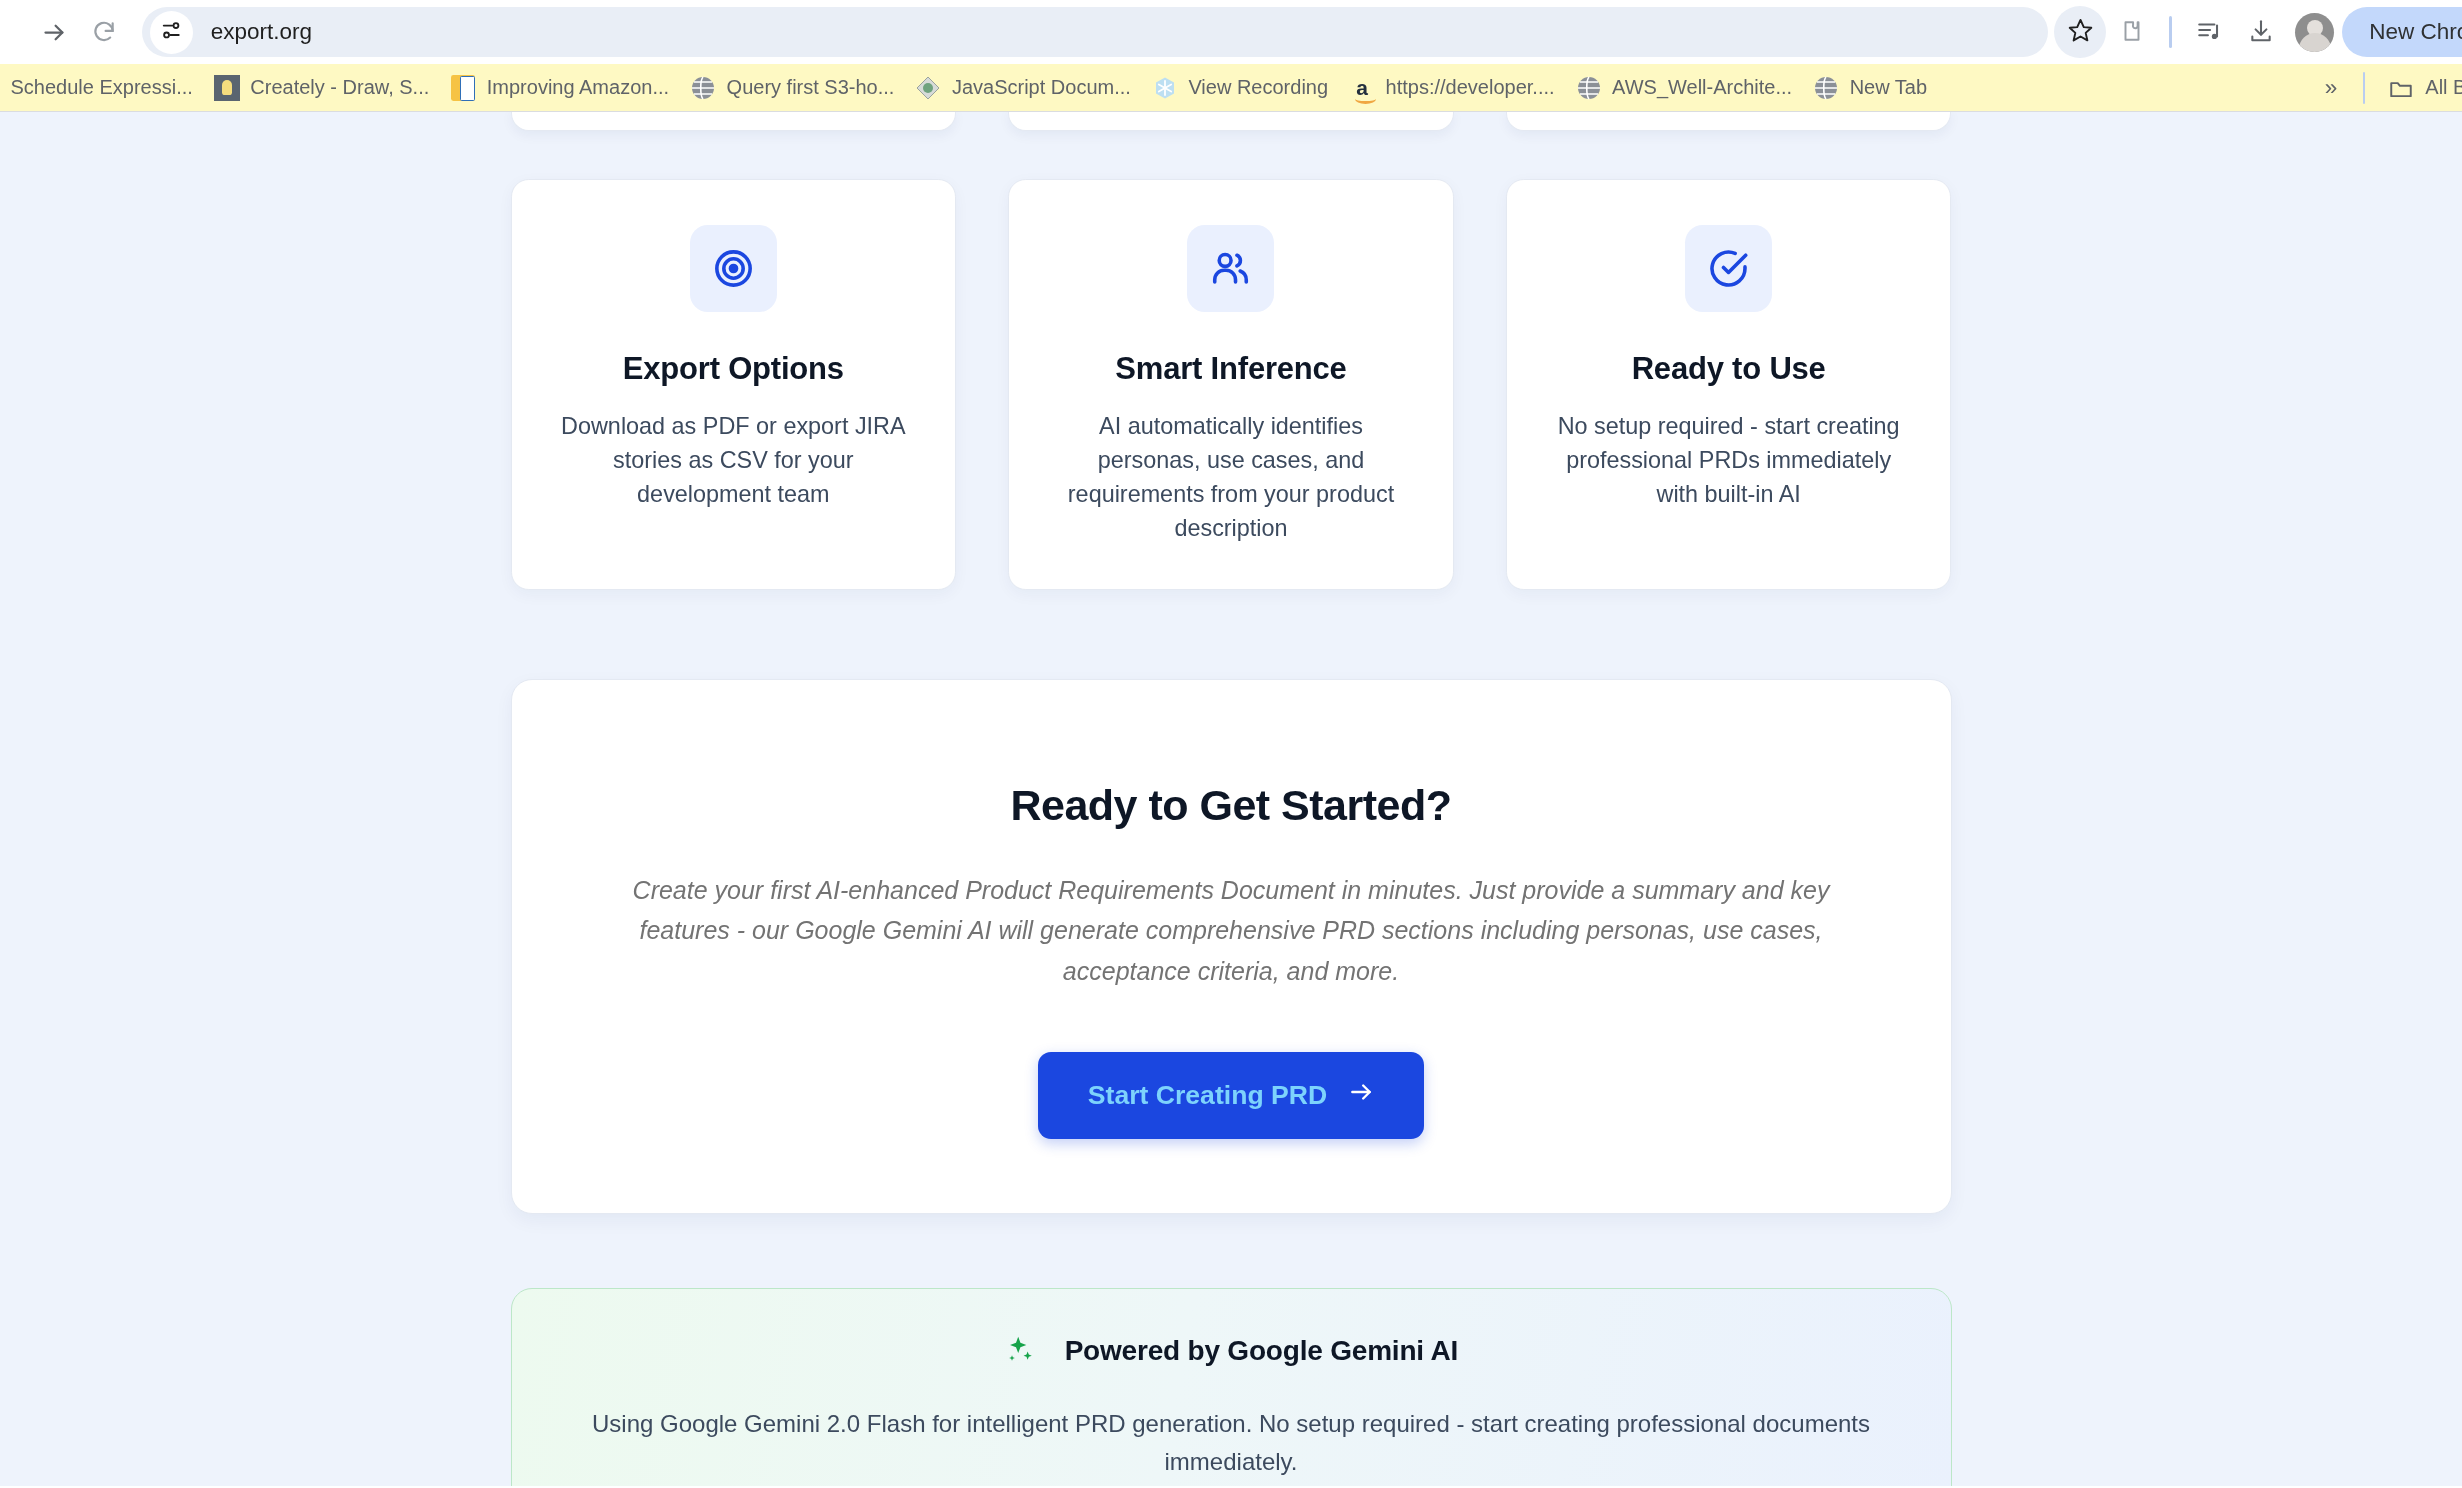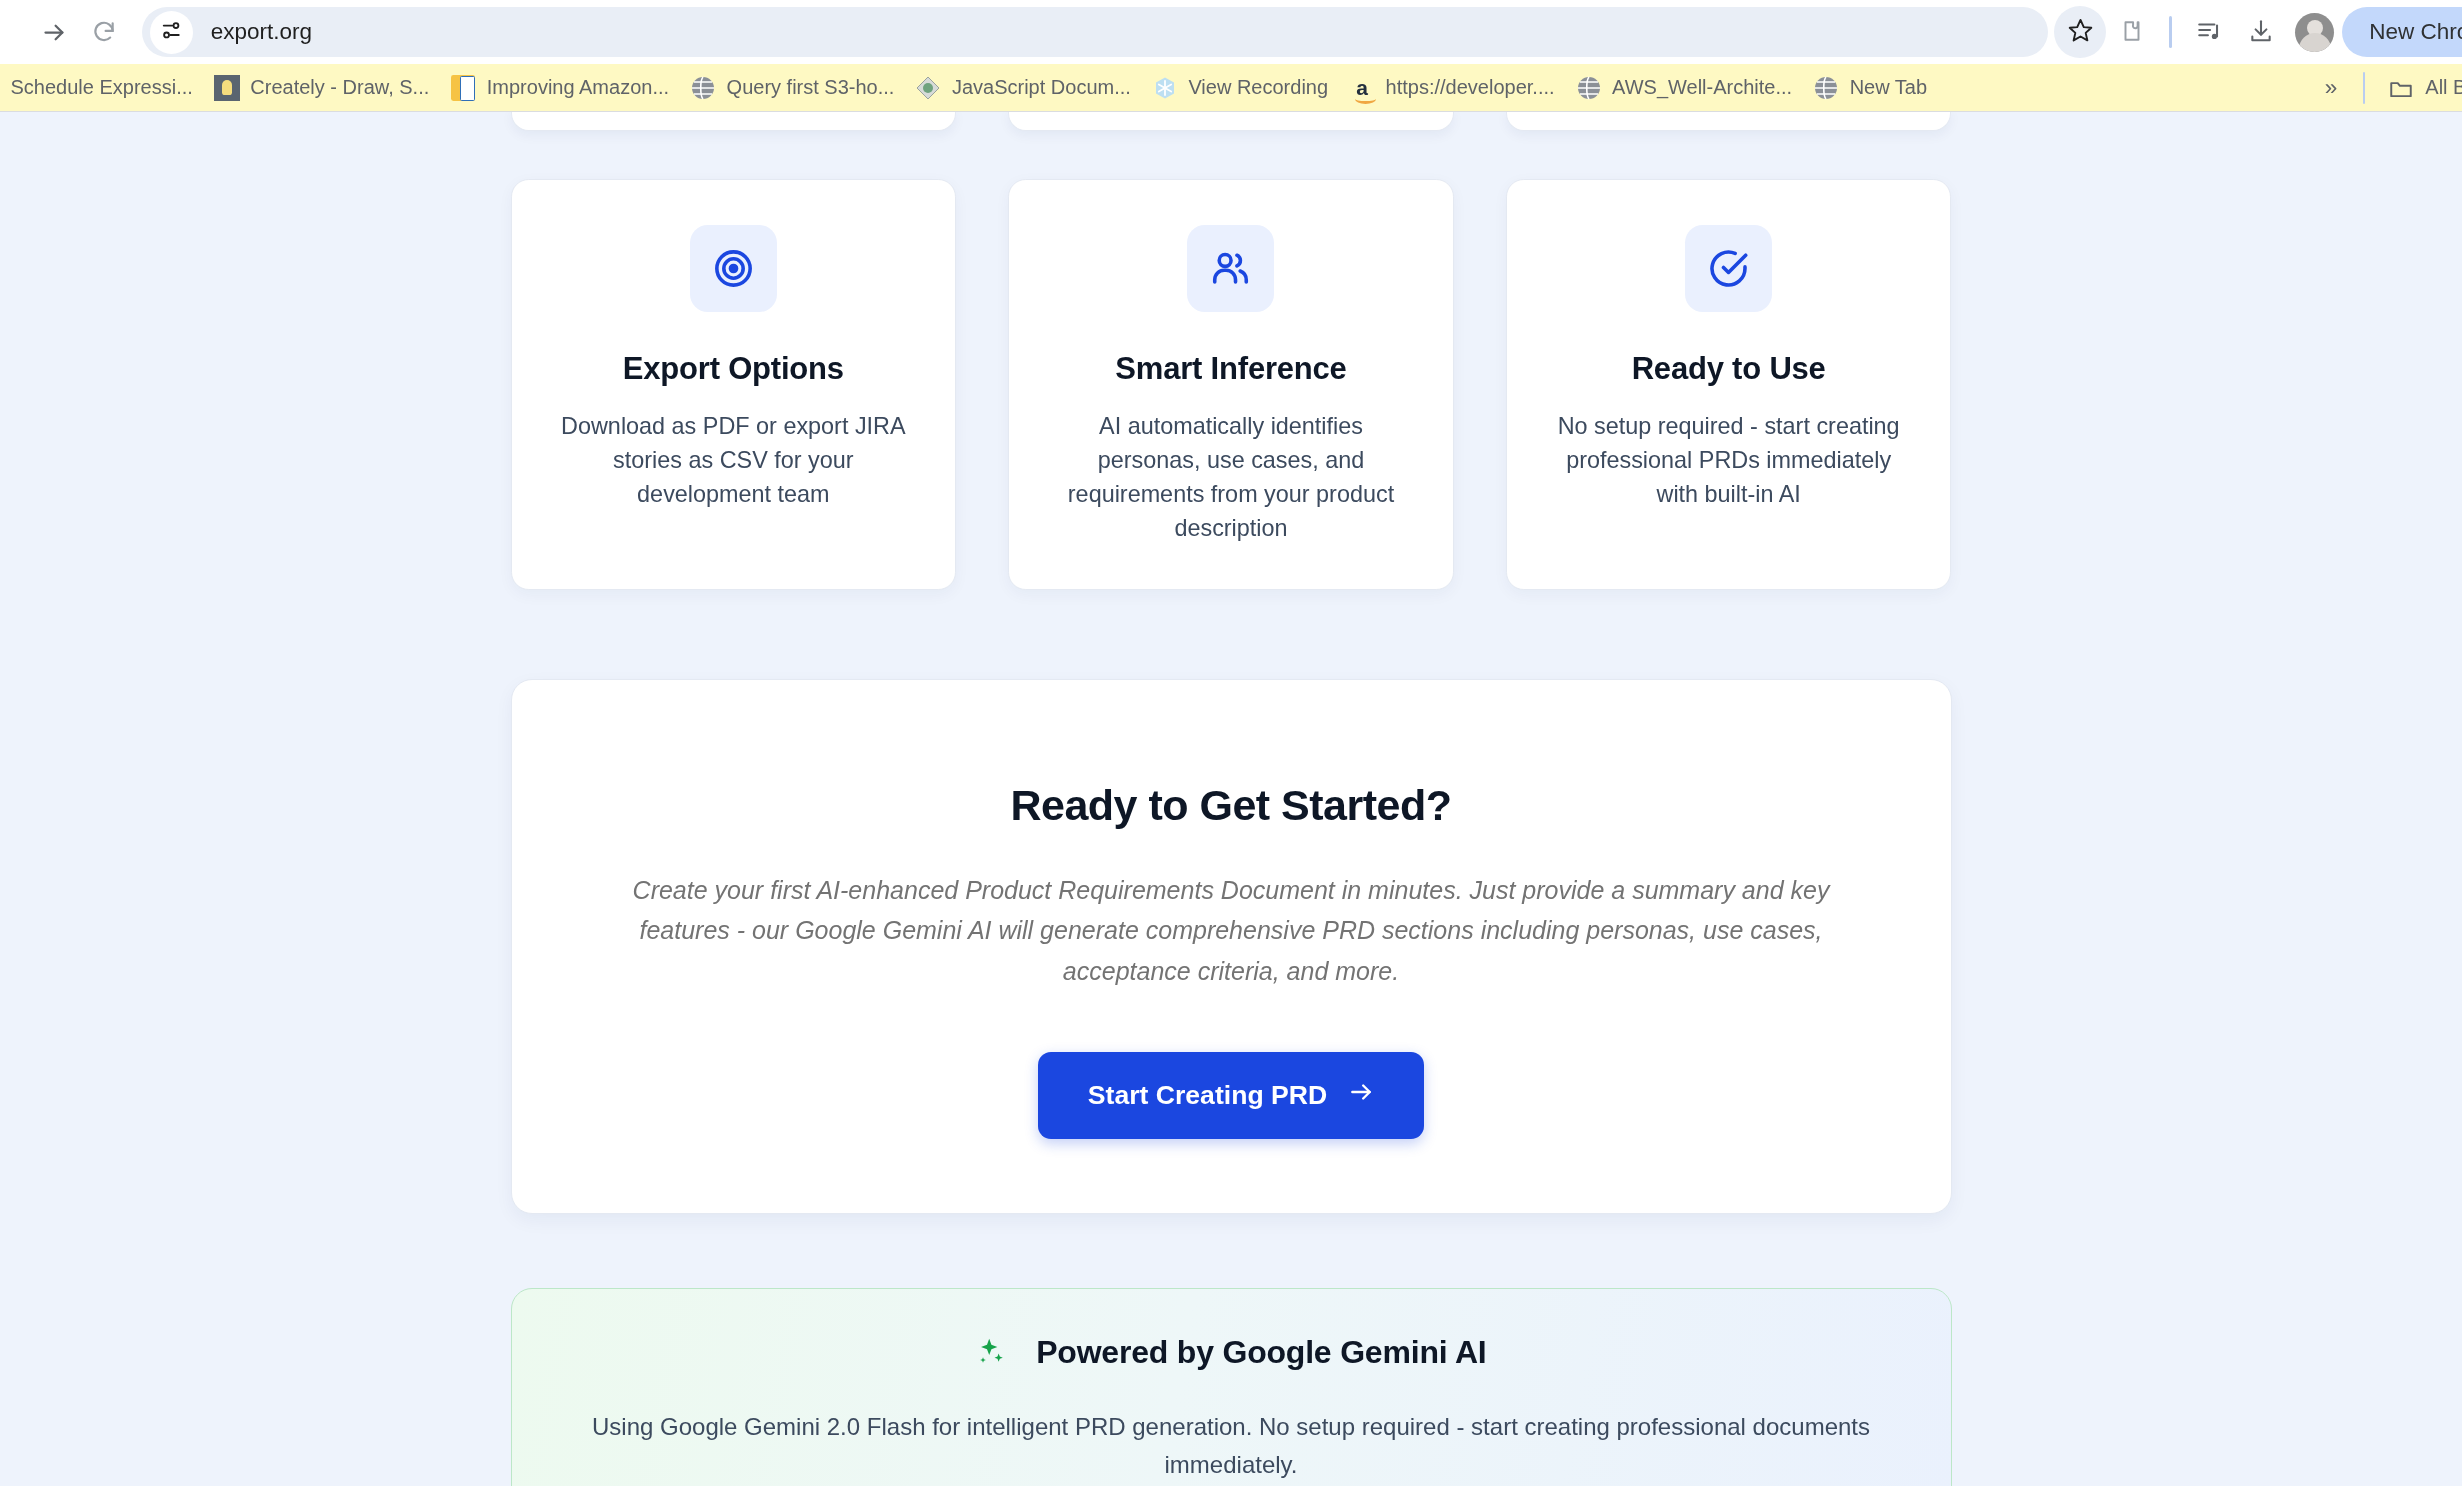--- a/index.html
+++ b/index.html
@@ -290,21 +290,21 @@
     color: #737373;
     max-width: 1288px;
     margin: 0 auto 61px;
     font-style: italic;
   }
   .cta-button {
     display: inline-flex;
     align-items: center;
     gap: 21px;
     background: #1b47e0;
-    color: #ffffff;
+    color: #7dd3fc;
     font-size: 26.6px;
     font-weight: bold;
     padding: 27px 50px;
     border: none;
     border-radius: 13px;
     cursor: pointer;
     box-shadow: 0 4.8px 13px rgba(27,71,224,0.25);
   }
 
   
@@ -317,21 +317,21 @@
     text-align: center;
   }
   .gemini-head {
     display: flex;
     align-items: center;
     justify-content: center;
     gap: 17.7px;
     margin-bottom: 37px;
   }
   .gemini-title {
-    font-size: 32px;
+    font-size: 28px;
     font-weight: bold;
     color: #0e1726;
     letter-spacing: -0.2px;
     margin-left: 12px;
   }
   .gemini-body {
     font-size: 24px;
     line-height: 1.6;
     color: #3c4a5e;
     max-width: 1304px;

